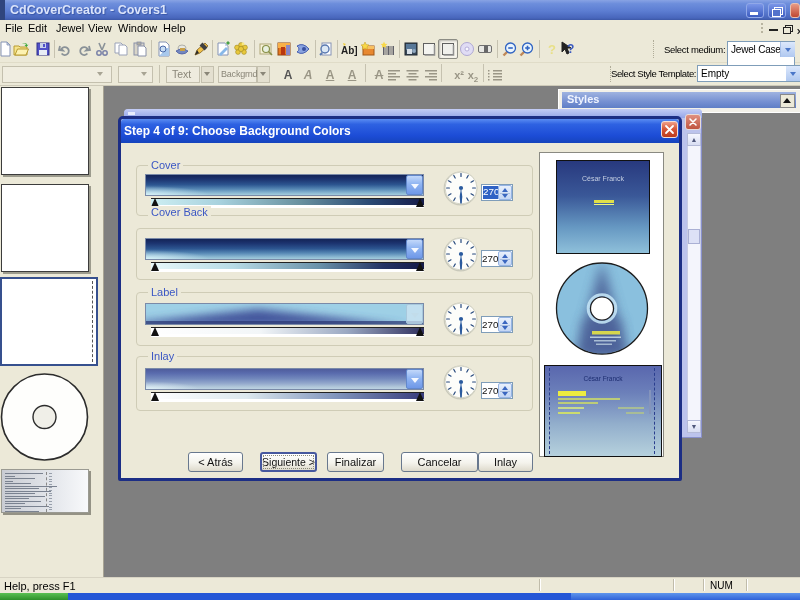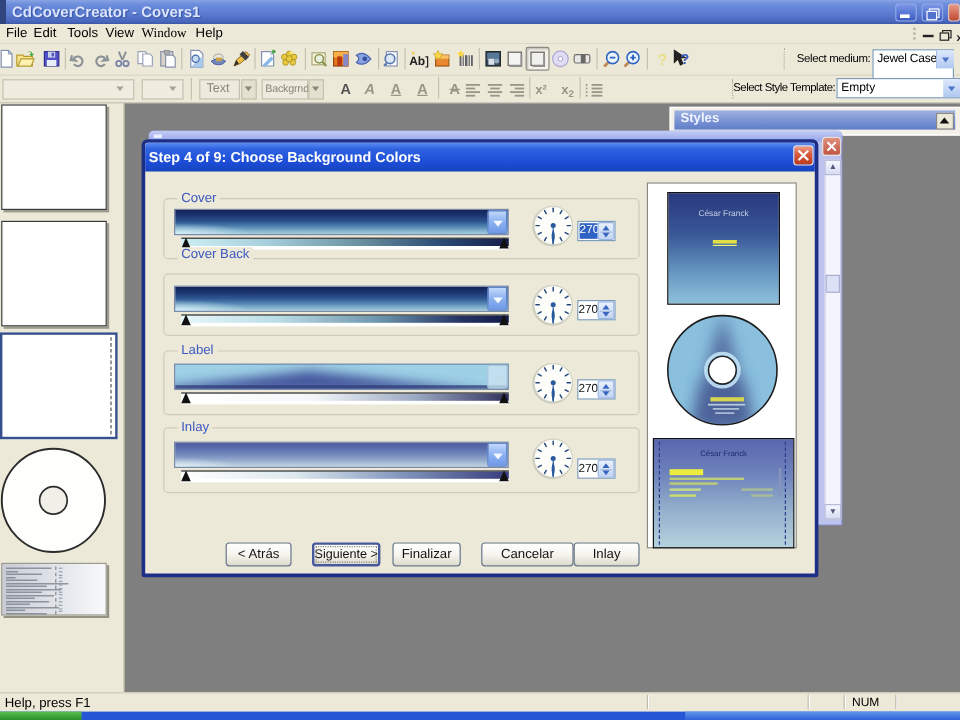--- a/index.html
+++ b/index.html
@@ -70,23 +70,23 @@
   </div>
 <div class="abs wbtn" style="left:768px;">
     <div class="abs" style="left:5px;top:3px;width:7px;height:6px;border:1px solid #fff;"></div>
     <div class="abs" style="left:3px;top:5px;width:7px;height:6px;border:1px solid #fff;background:#5272cc;"></div>
   </div>
 <div class="abs wbtn" style="left:790px;width:10px;background:linear-gradient(180deg,#e89a85,#c04832);border-color:#e8c0b0;"></div>
 
 <div class="abs" id="menubar"></div>
 <div class="abs mitem" style="left:5px;">File</div>
 <div class="abs mitem" style="left:28px;">Edit</div>
-<div class="abs mitem" style="left:56px;">Tools</div>
+<div class="abs mitem" style="left:56px;">Jewel</div>
 <div class="abs mitem" style="left:88px;">View</div>
-<div class="abs mitem" style="left:118px;font-family:Liberation Serif, serif;">Window</div>
+<div class="abs mitem" style="left:118px;">Window</div>
 <div class="abs mitem" style="left:163px;">Help</div>
 
 <div class="abs" style="left:761px;top:23px;width:1px;height:10px;border-left:2px dotted #b8b4a0;"></div>
 <div class="abs" style="left:769px;top:29px;width:9px;height:2px;background:#222;"></div>
 <div class="abs" style="left:785px;top:25px;width:6px;height:5px;border:1px solid #222;"></div>
 <div class="abs" style="left:783px;top:27px;width:6px;height:5px;border:1px solid #222;background:#ece9d8;"></div>
 <div class="abs" style="left:797px;top:26px;width:4px;height:7px;color:#222;font-size:9px;font-weight:bold;">x</div>
 
 <div class="abs" id="tb1"></div>
 <div class="abs" id="tb2"></div>
@@ -289,21 +289,21 @@
     <rect x="0.5" y="8" width="12" height="1.5" fill="#9a9686"></rect>
     <rect x="2.5" y="11" width="8" height="1.5" fill="#9a9686"></rect>
   </svg>
 <svg class="abs" style="left:424px;top:68px;" width="13" height="13" viewBox="0 0 13 13">
     <rect x="1" y="2" width="12" height="1.5" fill="#9a9686"></rect>
     <rect x="5" y="5" width="8" height="1.5" fill="#9a9686"></rect>
     <rect x="1" y="8" width="12" height="1.5" fill="#9a9686"></rect>
     <rect x="5" y="11" width="8" height="1.5" fill="#9a9686"></rect>
   </svg>
 <div class="abs tsep" style="left:441px;top:64px;height:18px;"></div>
-<div class="abs" style="left:446px;top:65px;width:18px;height:18px;text-align:left;"><span style="font-size:11px;color:#9a9686;font-weight:bold;">x²</span></div>
+<div class="abs" style="left:446px;top:65px;width:18px;height:18px;text-align:right;"><span style="font-size:11px;color:#9a9686;font-weight:bold;">x²</span></div>
 <div class="abs" style="left:464px;top:65px;width:18px;height:18px;text-align:center;"><span style="font-size:11px;color:#9a9686;font-weight:bold;">x<sub style="font-size:8px;">2</sub></span></div>
 <div class="abs tsep" style="left:483px;top:64px;height:18px;"></div>
 <svg class="abs" style="left:490px;top:68px;" width="13" height="13" viewBox="0 0 13 13">
     <rect x="3" y="2" width="9" height="1.5" fill="#9a9686"></rect>
     <rect x="3" y="5" width="9" height="1.5" fill="#9a9686"></rect>
     <rect x="3" y="8" width="9" height="1.5" fill="#9a9686"></rect>
     <rect x="3" y="11" width="9" height="1.5" fill="#9a9686"></rect>
   </svg>
 <svg class="abs" style="left:488px;top:68px;" width="4" height="13" viewBox="0 0 4 13">
     <rect x="0" y="2" width="1.5" height="1.5" fill="#9a9686"></rect>

